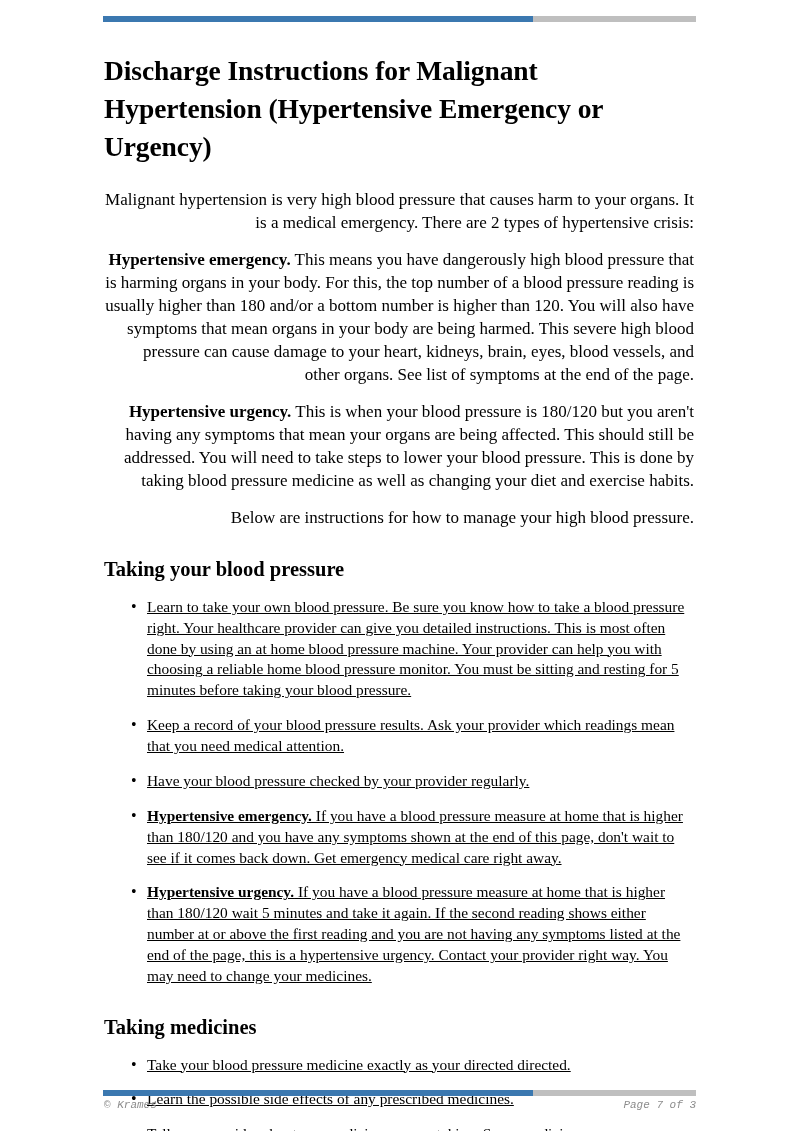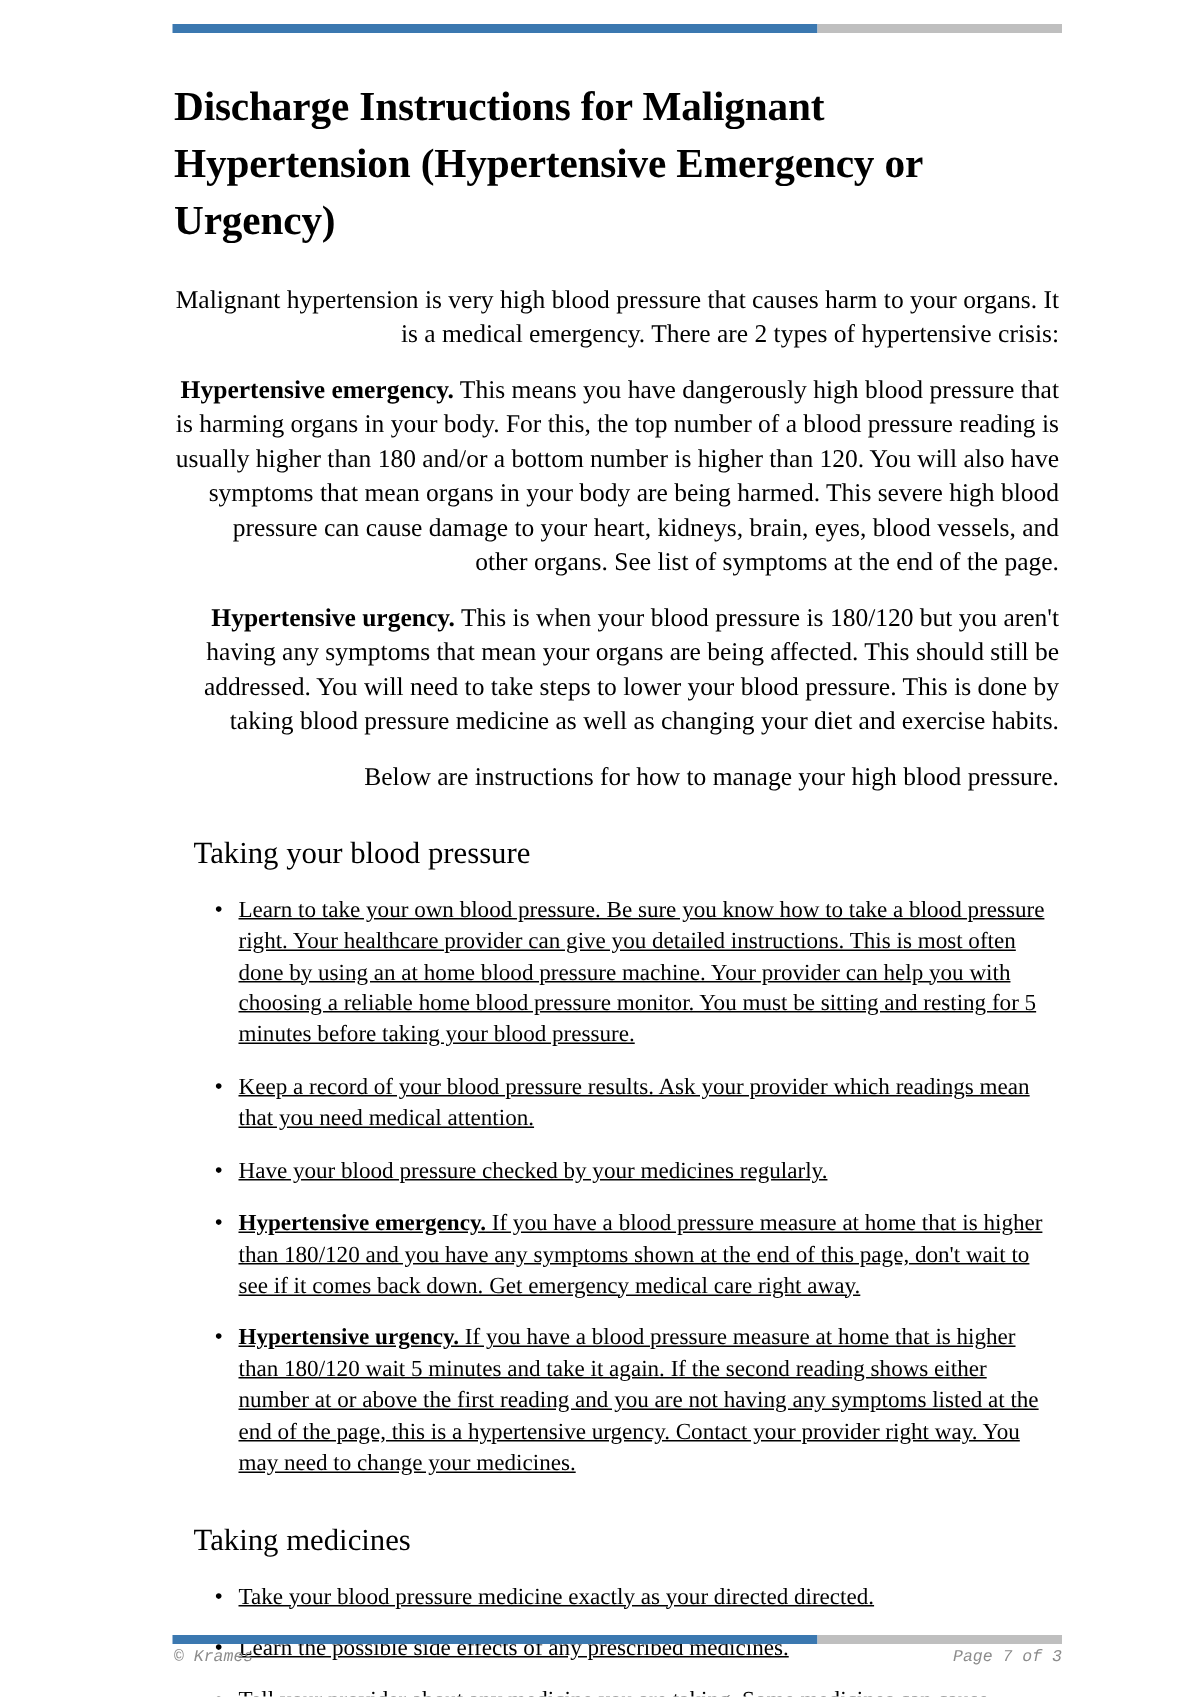--- a/index.html
+++ b/index.html
@@ -11,21 +11,21 @@
     width: 800px;
     height: 1131px;
     position: relative;
     font-family: "Liberation Serif", "DejaVu Serif", serif;
     color: #000000;
     overflow: hidden;
   }
 
   .page {
     position: absolute;
-    left: 12px; top: 0;
+    left: 0; top: 0;
     width: 716px;
     height: 1131px;
   }
 
   
   .rule {
     position: absolute;
     left: 103px;
     width: 593px;
     height: 6px;
@@ -56,22 +56,22 @@
     font-size: 27.5px;
     line-height: 1.38;
     font-weight: bold;
     margin: 0 0 22px 0;
     letter-spacing: -0.1px;
   }
 
   h2.section-title {
     font-size: 20.5px;
     line-height: 1.3;
-    font-weight: normal;
-    margin: 27px 0 14px 13px;
+    font-weight: bold;
+    margin: 27px 0 14px 0;
   }
 
   p.body {
     font-size: 17px;
     line-height: 1.355;
     margin: 0 0 14px 0;
     text-align: right;
   }
   p.body:last-child { margin-bottom: 0; }
 
@@ -134,21 +134,21 @@
     <p class="body"><span class="lead-in">Hypertensive emergency.</span><span> This means you have dangerously high blood pressure that is harming organs in your body. For this, the top number of a blood pressure reading is usually higher than 180 and/or a bottom number is higher than 120. You will also have symptoms that mean organs in your body are being harmed. This severe high blood pressure can cause damage to your heart, kidneys, brain, eyes, blood vessels, and other organs. See list of symptoms at the end of the page.</span></p>
 
     <p class="body"><span class="lead-in">Hypertensive urgency.</span><span> This is when your blood pressure is 180/120 but you aren't having any symptoms that mean your organs are being affected. This should still be addressed. You will need to take steps to lower your blood pressure. This is done by taking blood pressure medicine as well as changing your diet and exercise habits.</span></p>
 
     <p class="body">Below are instructions for how to manage your high blood pressure.</p>
 
     <h2 class="section-title">Taking your blood pressure</h2>
     <ul class="bullets">
       <li><span class="lead-in"></span><span>Learn to take your own blood pressure. Be sure you know how to take a blood pressure right. Your healthcare provider can give you detailed instructions. This is most often done by using an at home blood pressure machine. Your provider can help you with choosing a reliable home blood pressure monitor. You must be sitting and resting for 5 minutes before taking your blood pressure.</span></li>
       <li><span class="lead-in"></span><span>Keep a record of your blood pressure results. Ask your provider which readings mean that you need medical attention.</span></li>
-      <li><span class="lead-in"></span><span>Have your blood pressure checked by your medicines regularly.</span></li>
+      <li><span class="lead-in"></span><span>Have your blood pressure checked by your provider regularly.</span></li>
       <li><span class="lead-in">Hypertensive emergency.</span><span> If you have a blood pressure measure at home that is higher than 180/120 and you have any symptoms shown at the end of this page, don't wait to see if it comes back down. Get emergency medical care right away.</span></li>
       <li><span class="lead-in">Hypertensive urgency.</span><span> If you have a blood pressure measure at home that is higher than  180/120 wait 5 minutes and take it again. If the second reading shows either number at or above the first reading and you are not having any symptoms listed at the end of the page, this is a hypertensive urgency. Contact your provider right way. You may need to change your medicines.</span></li>
     </ul>
 
     <h2 class="section-title">Taking medicines</h2>
     <ul class="bullets">
       <li><span class="lead-in"></span><span>Take your blood pressure medicine exactly as your directed directed.</span></li>
       <li><span class="lead-in"></span><span>Learn the possible side effects of any prescribed medicines.</span></li>
       <li><span class="lead-in"></span><span>Tell your provider about any medicine you are taking. Some medicines can cause malignant hypertension.</span></li>
     </ul>

